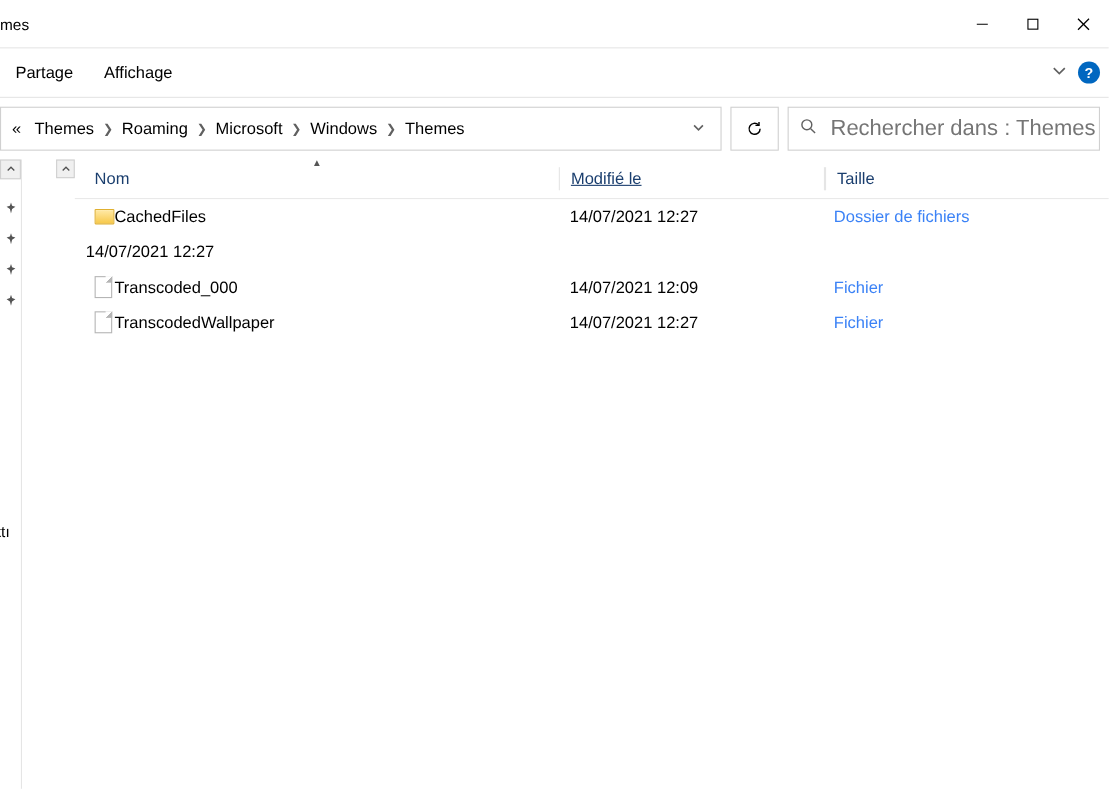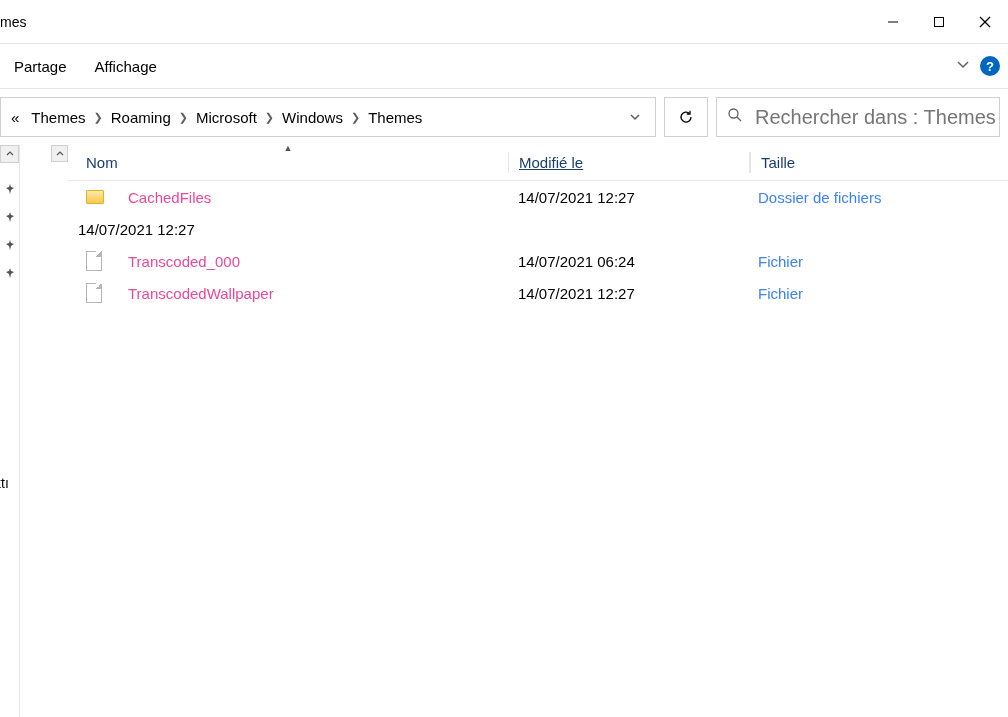--- a/index.html
+++ b/index.html
@@ -47,21 +47,21 @@
   .colheaders .col { font-size: 15px; color: #1a3e6e; display: flex; align-items: center; padding-left: 10px; position: relative; border-right: 0px solid #f0f0f0; }
   .colheaders .col.name { flex: 0 0 440px; padding-left: 18px; }
   .colheaders .col.mod  { flex: 0 0 240px; text-decoration: underline; }
   .colheaders .col.type { flex: 0 0 200px; }
   .colheaders .col.size { flex: 1; }
   .colheaders .sortmark { position: absolute; top: -2px; left: 50%; transform: translateX(-50%); font-size: 9px; color: #555; }
   .colheaders .divider { width: 1px; background: #e5e5e5; height: 60%; align-self: center; }
 
   .filelist { flex: 1; overflow: auto; }
   .row { height: 32px; display: flex; align-items: center; font-size: 15px; }
-  .row .c-name { flex: 0 0 440px; display: flex; align-items: center; gap: 24px; padding-left: 18px; color: #ec4899; }
+  .row .c-name { flex: 0 0 440px; display: flex; align-items: center; gap: 0; padding-left: 18px; color: #000000; }
   .row .c-mod  { flex: 0 0 240px; color: #000000; padding-left: 10px; }
   .row .c-type { flex: 0 0 200px; color: #3b82f6; padding-left: 10px; white-space: nowrap; overflow: hidden; text-overflow: ellipsis; }
   .row .c-size { flex: 1; color: #5a5a5a; padding-left: 10px; }
   .ficon { width: 18px; height: 20px; flex-shrink: 0; }
 
   .folder-icon { background: linear-gradient(#ffe9a6, #f7c94b); border: 1px solid #e0b030; border-radius: 1px; width: 18px; height: 14px; margin-top: 3px; }
   .file-icon { width: 16px; height: 20px; border: 1px solid #b5b5b5; background: #fff; position: relative; }
   .file-icon::after { content: ""; position: absolute; top: -1px; right: -1px; width: 6px; height: 6px; background: linear-gradient(135deg, #fff 50%, #b5b5b5 50%); }
   .ini-icon { width: 16px; height: 20px; border: 1px solid #b5b5b5; background: #fff; position: relative; }
   .ini-icon::before { content:""; position:absolute; bottom:2px; left:2px; width:8px; height:8px; border:1px solid #888; border-radius:2px; }
@@ -211,21 +211,21 @@
         <div class="c-mod">14/07/2021 12:27</div>
         <div class="c-size"></div>
       </div>
       <div class="row">
         <div class="c-name">
           <span class="ficon">
               <div class="file-icon"></div>
             </span>
           <span>Transcoded_000</span>
         </div>
-        <div class="c-mod">14/07/2021 06:24</div>
+        <div class="c-mod">14/07/2021 12:09</div>
         <div class="c-type">Fichier</div>
         <div class="c-size"></div>
       </div>
       <div class="row">
         <div class="c-name">
           <span class="ficon">
               <div class="file-icon"></div>
             </span>
           <span>TranscodedWallpaper</span>
         </div>

